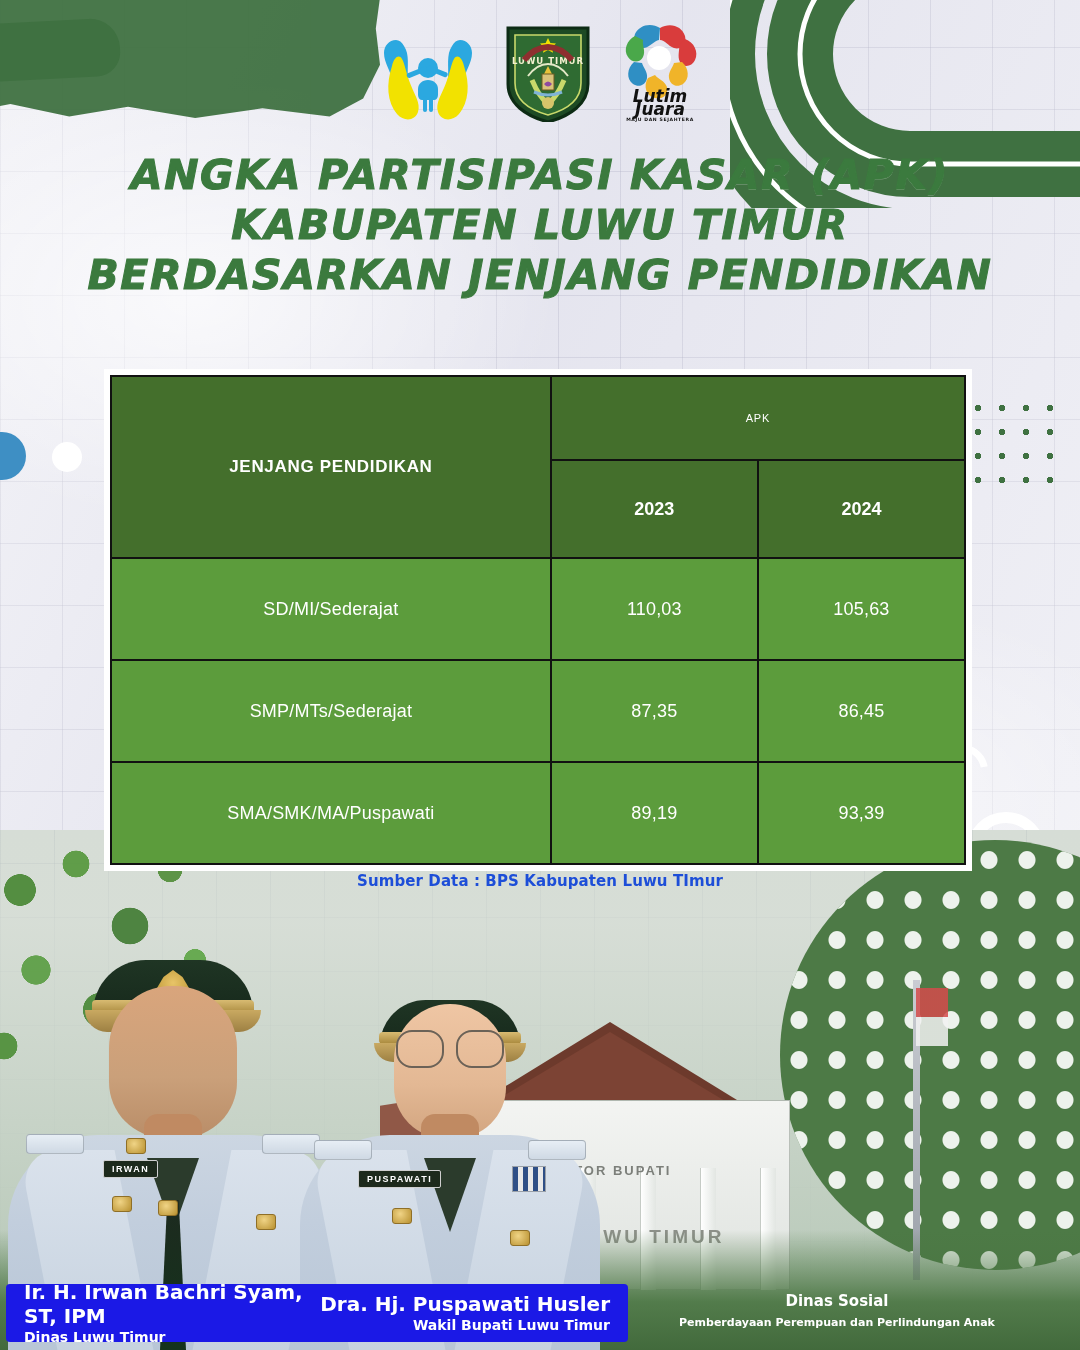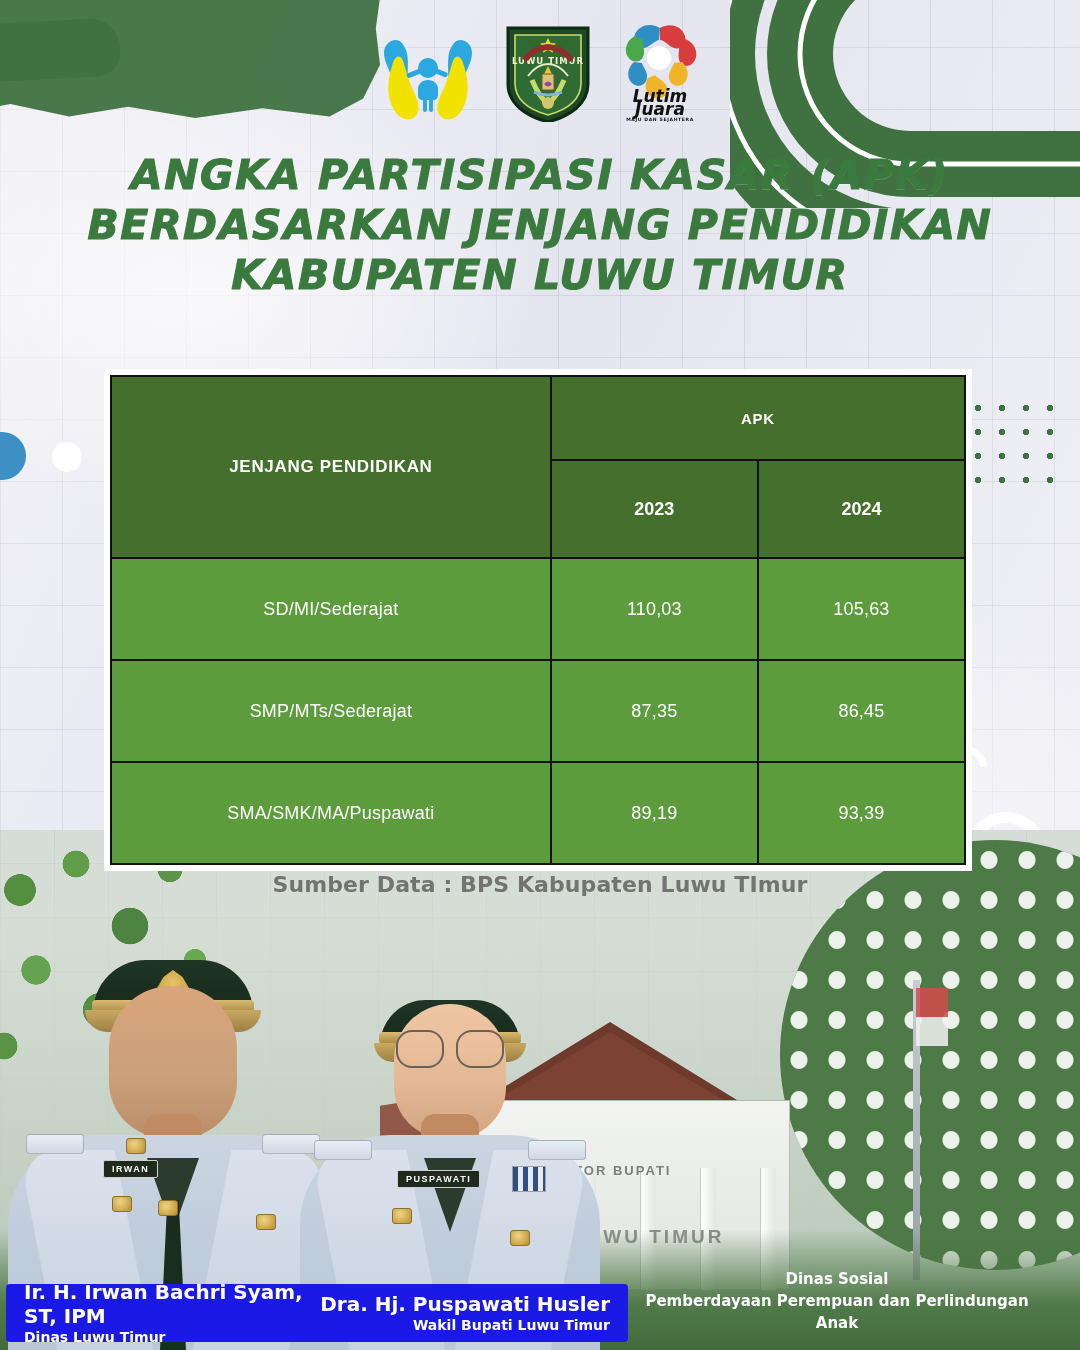--- a/index.html
+++ b/index.html
@@ -129,35 +129,35 @@
   }
   table.apk td, table.apk th {
     border:2.5px solid #111111;
     text-align:center;
     vertical-align:middle;
     color:#ffffff;
     font-family:"Liberation Sans", sans-serif;
   }
   .hd { background:#446f2c; }
   .hd-title { font-size:17px; font-weight:700; letter-spacing:.7px; height:182px; }
-  .hd-apk   { font-size:15px; font-weight:700; letter-spacing:.7px; height:84px; }
+  .hd-apk   { font-size:11px; font-weight:400; letter-spacing:.7px; height:84px; }
   .hd-year  { font-size:18px; font-weight:700; height:98px; }
   .body-cell {
     background:#5c9c3c;
     font-size:18px; font-weight:400;
     height:102px;
     letter-spacing:.2px;
   }
   .col-jenjang { width:51.5%; }
   .col-year    { width:24.25%; }
 
   .source {
     position:absolute; left:0; right:0; top:872px;
     text-align:center;
-    font-size:22px; font-weight:700; color:#737373;
+    font-size:15px; font-weight:700; color:#1d4ed8;
     letter-spacing:.1px;
     z-index:7;
     font-family:"DejaVu Sans", sans-serif;
   }
 
   
   .bottom-band {
     position:absolute; left:0; right:0; bottom:0; height:520px;
     overflow:hidden;
     z-index:4;
@@ -346,21 +346,21 @@
   }
   .glasses::before { left:0; } .glasses::after { right:0; }
   .nametag {
     position:absolute;
     background:#1d2a1c; color:#fff;
     font-size:9px; font-weight:700; letter-spacing:1.5px;
     padding:3px 8px; border-radius:2px;
     border:1px solid #cfcfcf;
   }
   .nt1 { left:95px; bottom:172px; }
-  .nt2 { left:58px; bottom:162px;margin-left:39px; }
+  .nt2 { left:58px; bottom:162px; }
   .medal {
     position:absolute; width:34px; height:26px;
     background:repeating-linear-gradient(90deg,#2f4f86 0 5px,#e9e9e9 5px 10px);
     border:1px solid #9aa0a8;
   }
   .m1 { right:54px; bottom:158px; }
   .pin {
     position:absolute; width:20px; height:16px; border-radius:3px;
     background:radial-gradient(circle at 40% 35%, #f0d486, #b8902f);
     border:1px solid #8f6f27;
@@ -393,21 +393,21 @@
 
   .agency {
     position:absolute; right:28px; bottom:16px;
     text-align:center; z-index:12; width:430px;
   }
   .agency div {
     color:#ffffff; font-weight:700; line-height:22px;
     font-family:"DejaVu Sans", sans-serif;
   }
   .ag1 { font-size:15px; }
-  .ag2 { font-size:15px; }
+  .ag2 { font-size:11px; }
 </style>
 </head>
 <body>
 
 <div id="poster">
 
   <div class="paper-bg"></div>
   <div class="paper-soft"></div>
 
   <div class="brush-tl"></div>
@@ -474,22 +474,22 @@
         <circle cx="47" cy="40" r="12" fill="#ffffff"></circle>
         <text x="48" y="84" font-family="DejaVu Sans" font-size="17" font-style="italic" font-weight="700" fill="#111" text-anchor="middle">Lutim</text>
         <text x="48" y="97" font-family="DejaVu Sans" font-size="17" font-style="italic" font-weight="700" fill="#111" text-anchor="middle">Juara</text>
         <text x="48" y="103" font-family="DejaVu Sans" font-size="4.6" font-weight="700" fill="#111" text-anchor="middle" letter-spacing="0.6">MAJU DAN SEJAHTERA</text>
       </svg>
     </span>
   </div>
 
   <div class="title-block">
     <div class="title-line">ANGKA PARTISIPASI KASAR (APK)</div>
+    <div class="title-line">KABUPATEN LUWU TIMUR</div>
     <div class="title-line">BERDASARKAN JENJANG PENDIDIKAN</div>
-    <div class="title-line">KABUPATEN LUWU TIMUR</div>
   </div>
 
   <div class="table-frame">
     <table class="apk">
       <colgroup>
         <col class="col-jenjang">
           <col class="col-year">
           <col class="col-year">
       </colgroup>
       <thead>

